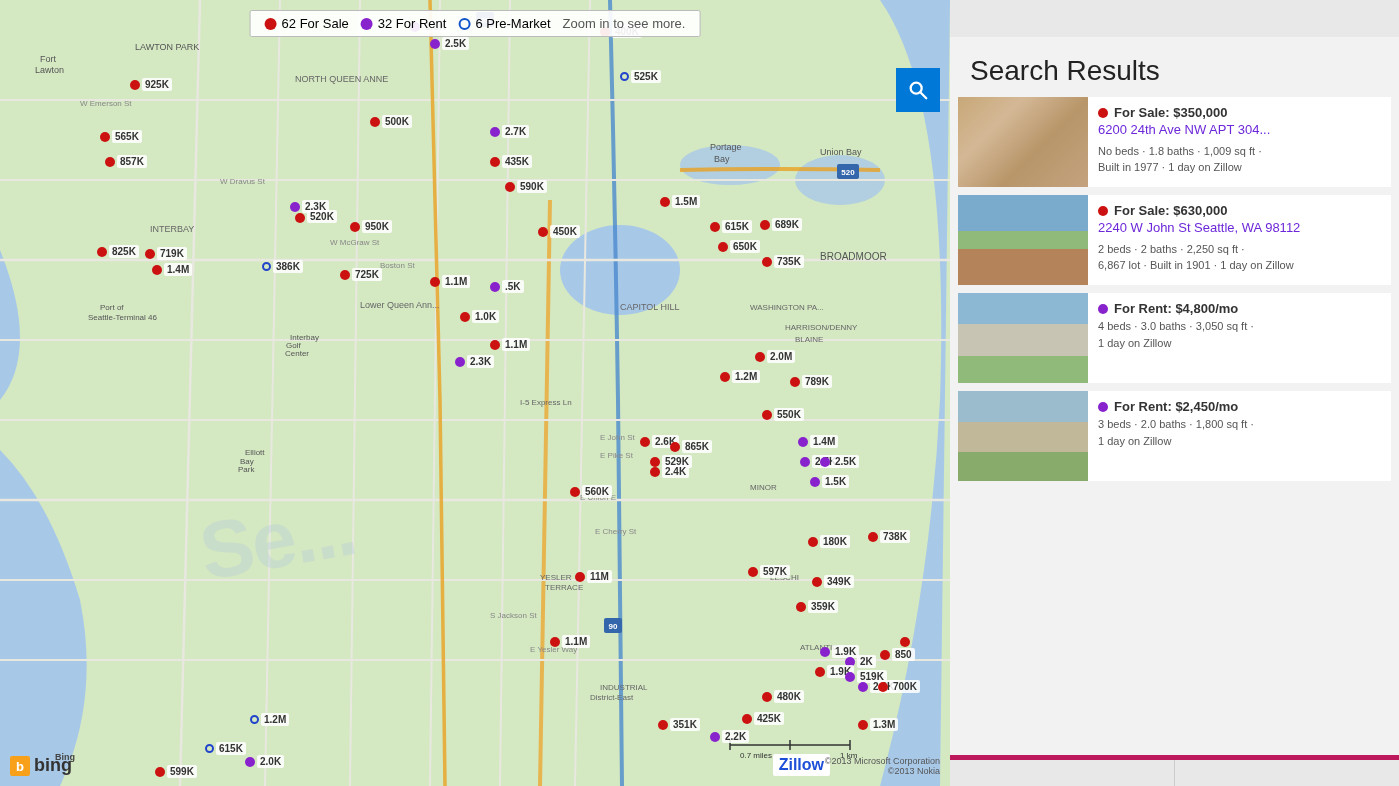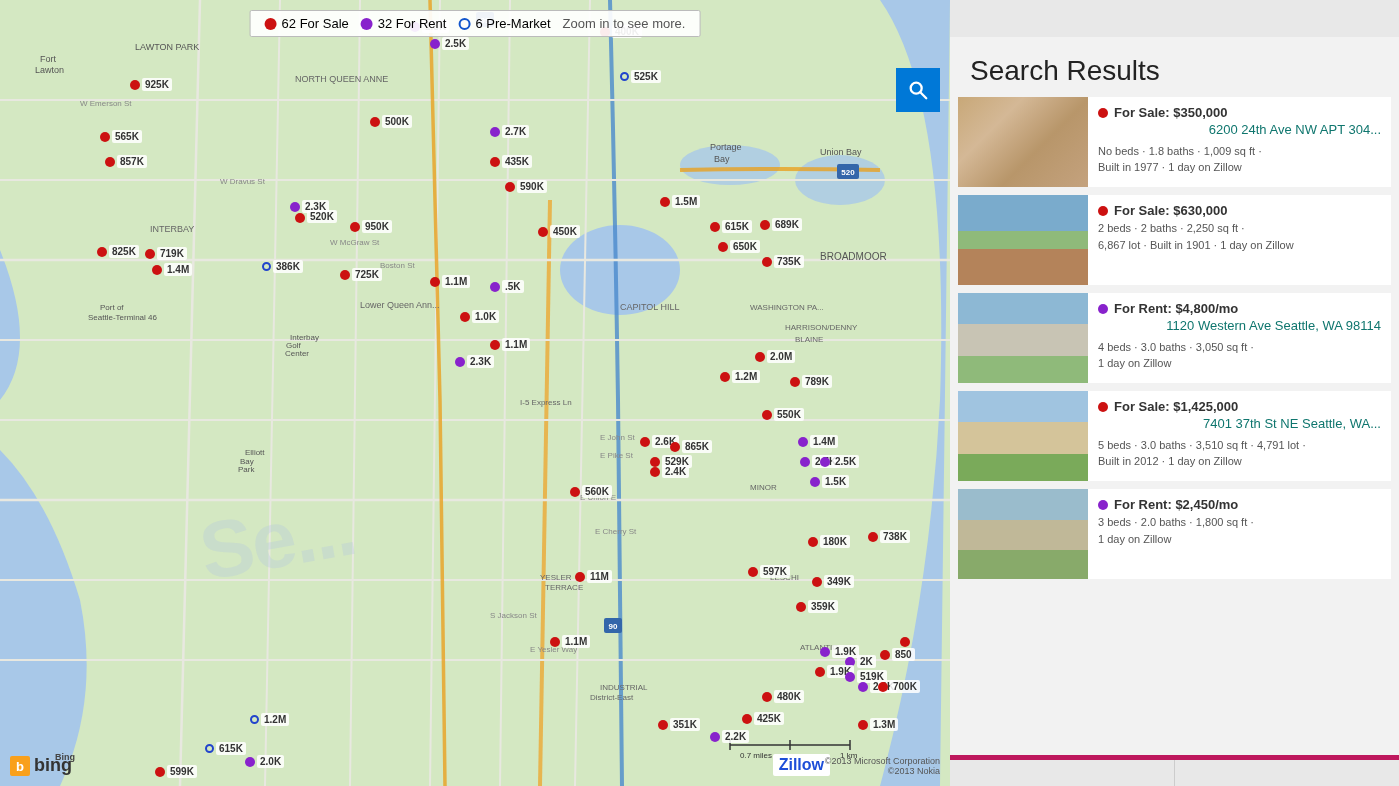--- a/index.html
+++ b/index.html
@@ -240,26 +240,25 @@
     }
     .status-dot {
       width: 10px; height: 10px;
       border-radius: 50%;
       flex-shrink: 0;
     }
     .status-dot.sale { background: #cc1111; }
     .status-dot.rent { background: #8822cc; }
 
     .result-address {
-      color: #0f766e;
+      color: #6d28d9;
       font-size: 13px;
       font-weight: 500;
       margin-bottom: 4px;
       line-height: 1.3;
-      text-align: right;
     }
     .result-details {
       color: #555;
       font-size: 11px;
       line-height: 1.5;
     }
 
     
     #panel-footer {
       display: flex;
@@ -718,52 +717,37 @@
     </div>
       <div class="result-card">
       <div class="result-thumb">
         <div class="house-img exterior1"></div>
       </div>
       <div class="result-info">
         <div class="result-status">
           <span class="status-dot sale"></span>
           <span>For Sale: $630,000</span>
         </div>
+        <div class="result-address">2240 W John St Seattle, WA 98112</div>
         <div class="result-details">
           2 beds · 2 baths · 2,250 sq ft ·<br>6,867 lot · Built in 1901 · 1 day on Zillow
         </div>
       </div>
     </div>
       <div class="result-card">
       <div class="result-thumb">
         <div class="house-img exterior2"></div>
       </div>
       <div class="result-info">
         <div class="result-status">
           <span class="status-dot rent"></span>
           <span>For Rent: $4,800/mo</span>
         </div>
-        <div class="result-address">1120 Western Ave Seattle, WA 98114</div>
         <div class="result-details">
           4 beds · 3.0 baths · 3,050 sq ft ·<br>1 day on Zillow
-        </div>
-      </div>
-    </div>
-      <div class="result-card">
-      <div class="result-thumb">
-        <div class="house-img exterior3"></div>
-      </div>
-      <div class="result-info">
-        <div class="result-status">
-          <span class="status-dot sale"></span>
-          <span>For Sale: $1,425,000</span>
-        </div>
-        <div class="result-address">7401 37th St NE Seattle, WA...</div>
-        <div class="result-details">
-          5 beds · 3.0 baths · 3,510 sq ft · 4,791 lot ·<br>Built in 2012 · 1 day on Zillow
         </div>
       </div>
     </div>
       <div class="result-card">
       <div class="result-thumb">
         <div class="house-img exterior4"></div>
       </div>
       <div class="result-info">
         <div class="result-status">
           <span class="status-dot rent"></span>

